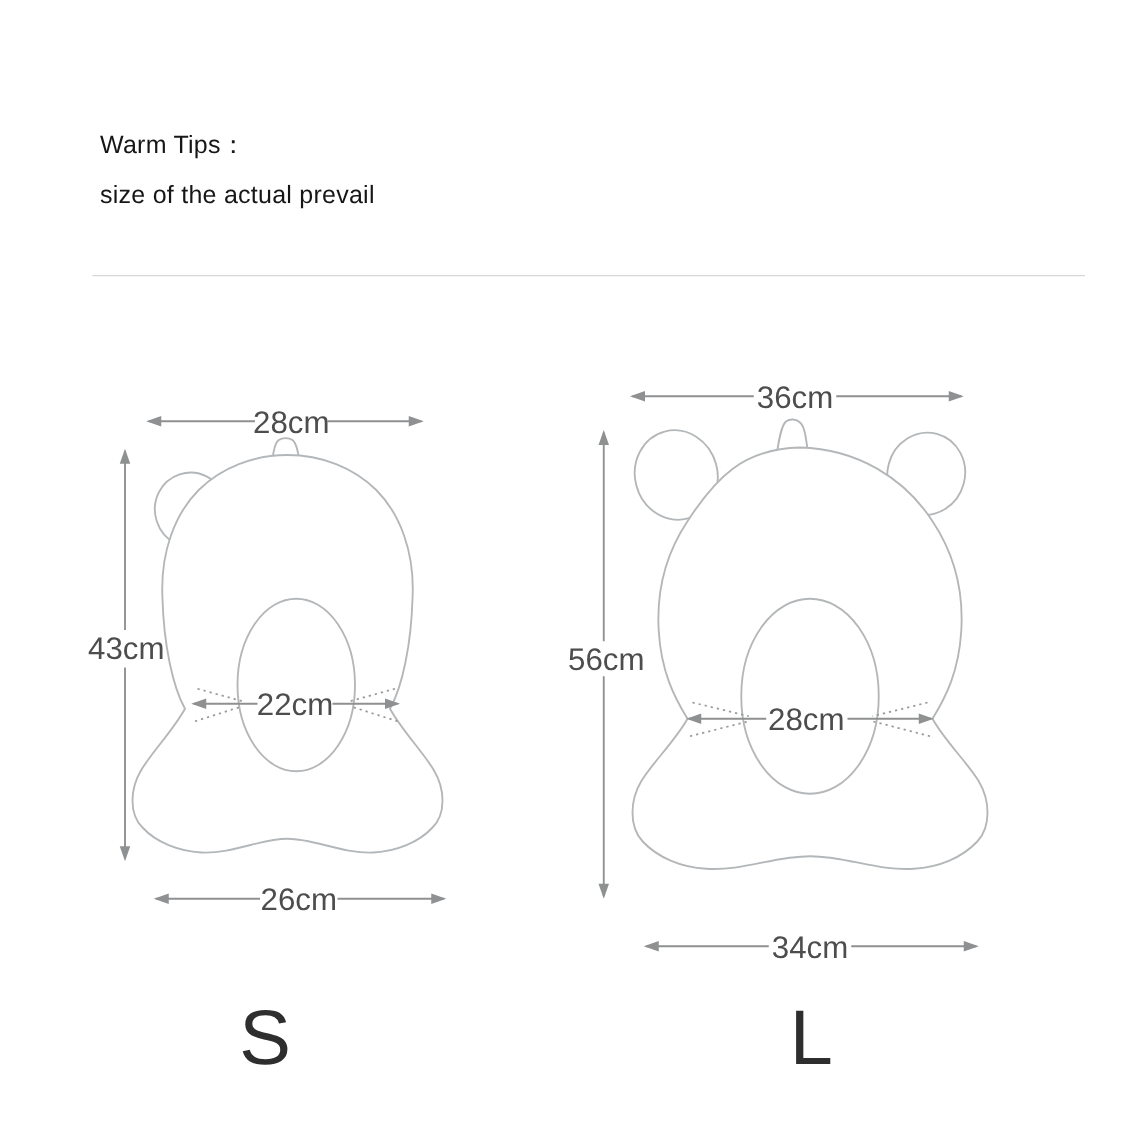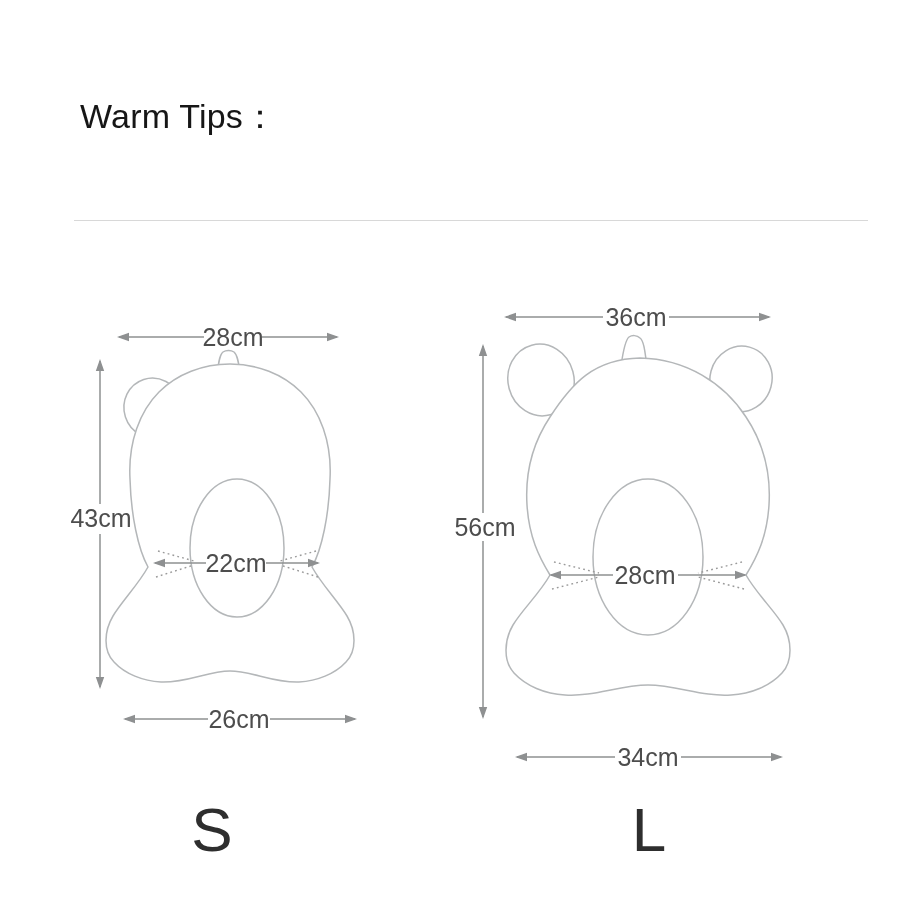--- a/index.html
+++ b/index.html
@@ -15,21 +15,21 @@
   .canvas{
     position:relative;
     width:900px;height:900px;
     background:var(--bg);
     font-family:"Liberation Sans", sans-serif;
     overflow:hidden;
   }
   .warm-tips{
     position:absolute;left:80px;top:96px;width:780px;
     color:var(--heading);
-    font-size:34px;line-height:40px;
+    font-size:20px;line-height:40px;
     letter-spacing:0.2px;
   }
   .warm-tips div{white-space:nowrap;}
   .divider{
     position:absolute;left:74px;top:220px;width:794px;height:1px;
     background:var(--divider);
   }
   svg{position:absolute;left:0;top:0;}
   .shape{fill:#ffffff;stroke:var(--outline);stroke-width:1.5;}
   .shape-open{fill:#ffffff;stroke:var(--outline);stroke-width:1.5;}
@@ -49,20 +49,21 @@
     text-anchor:middle;
   }
 </style>
 </head>
 <body>
 
 <div class="canvas">
 
   <div class="warm-tips">
     <div>Warm Tips：</div>
+    <div>size of the actual prevail</div>
   </div>
 
   <div class="divider"></div>
 
   <svg width="900" height="900" viewBox="0 0 900 900">
 
     <g>
 
       <ellipse class="shape" cx="153" cy="408" rx="29" ry="30" transform="rotate(-18 153 408)"></ellipse>
 

